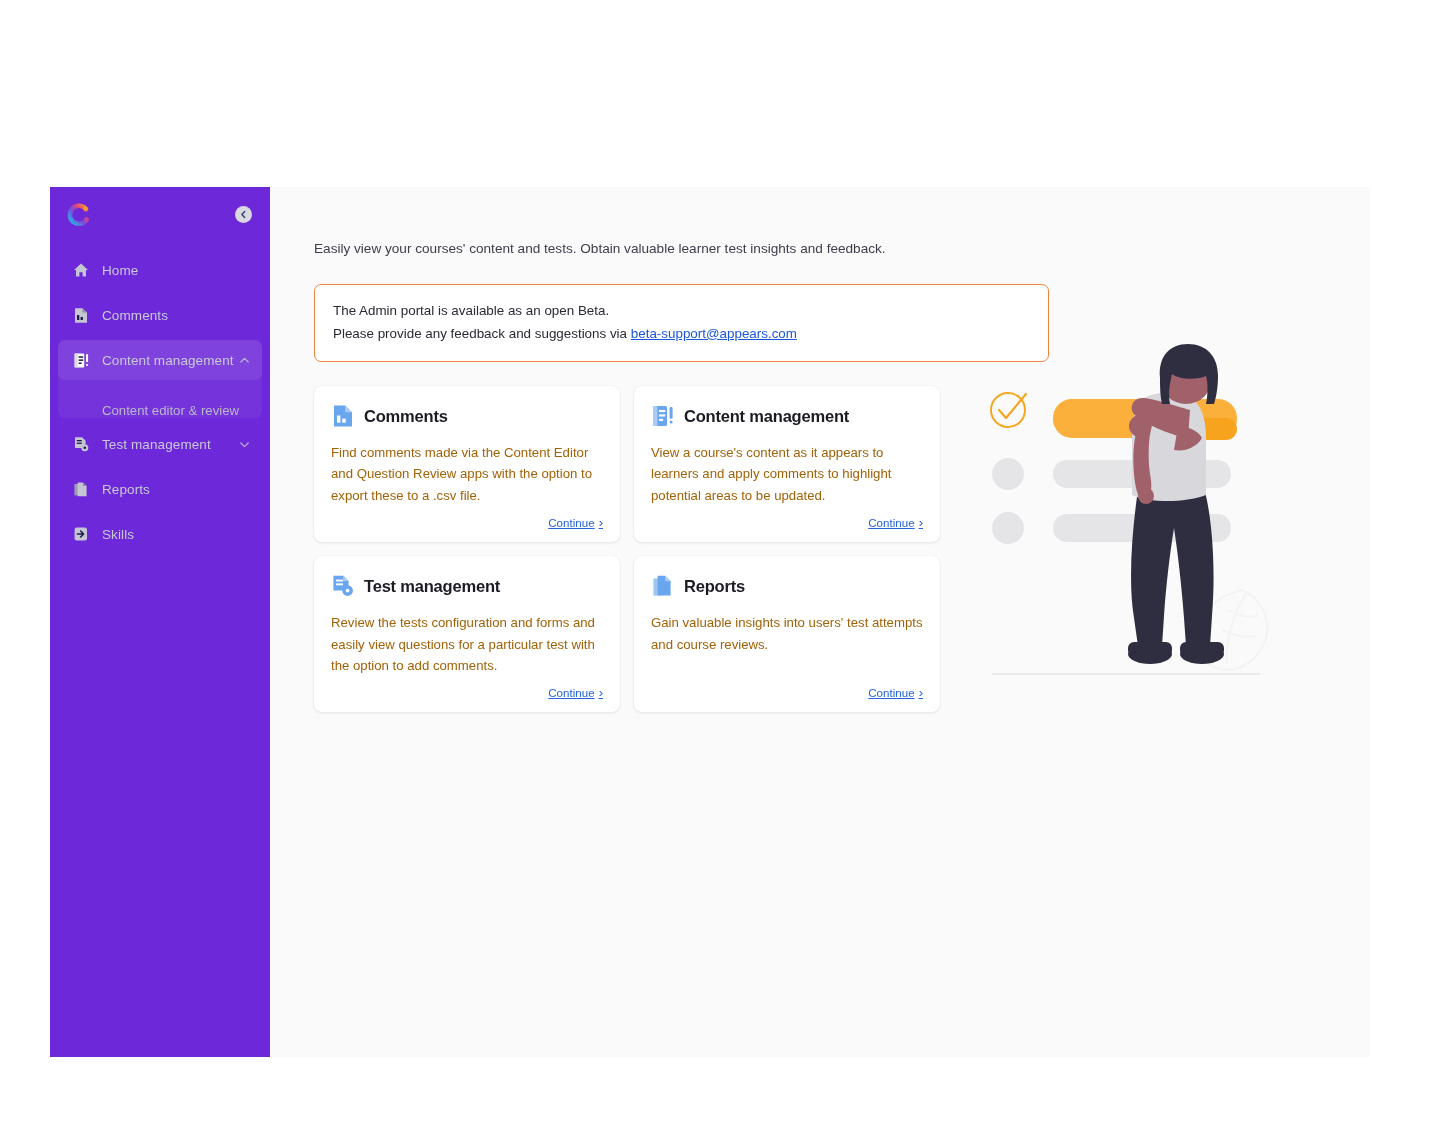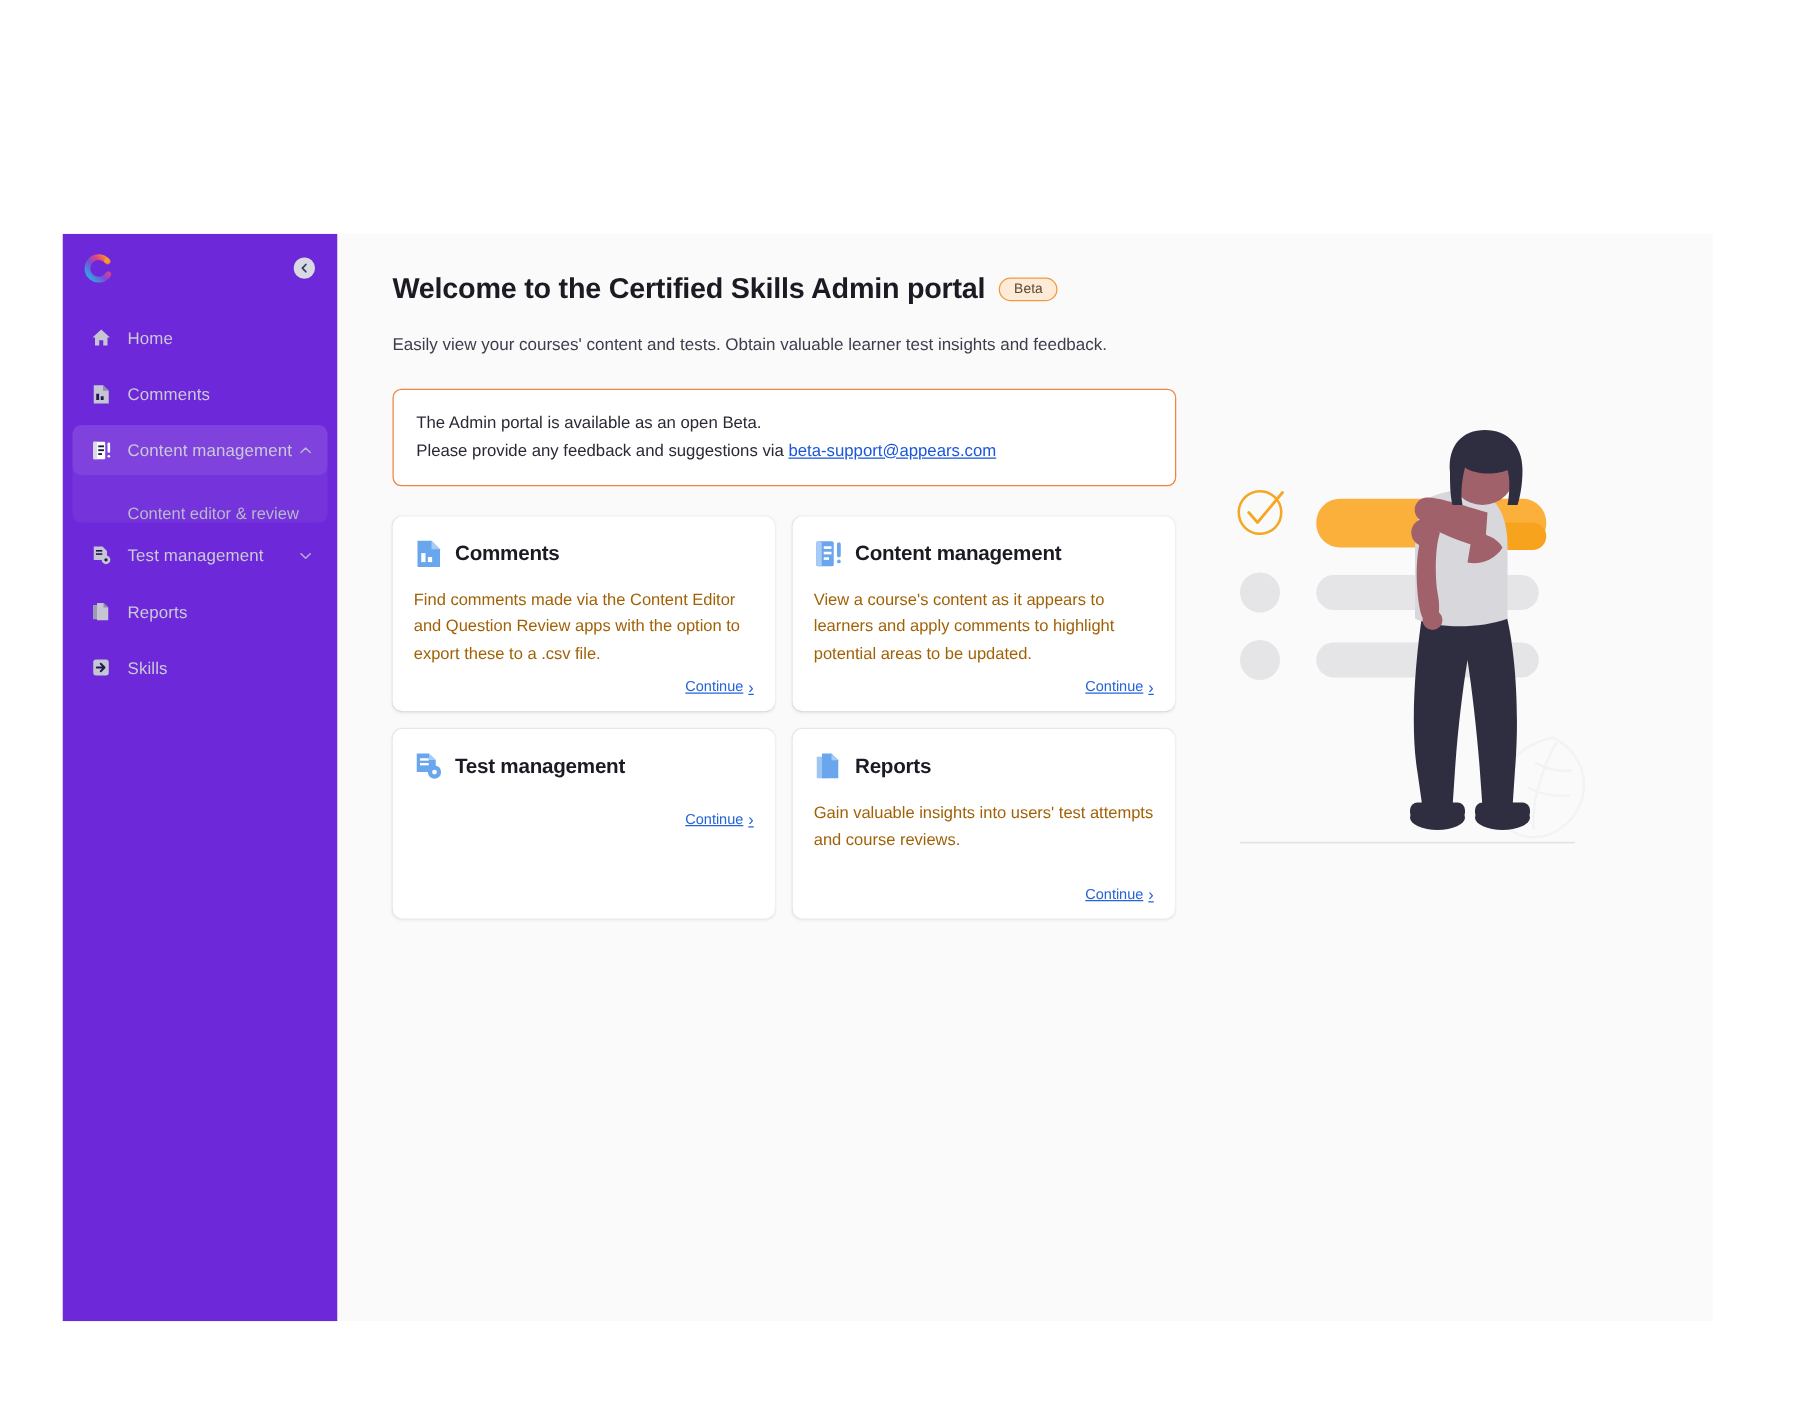--- a/index.html
+++ b/index.html
@@ -136,21 +136,21 @@
     color: #3d3d4c;
     max-width: 580px;
   }
 
   .notice {
     margin-top: 24px;
     border: 1.4px solid #f0853e;
     border-radius: 7px;
     background: #ffffff;
     padding: 15px 18px 16px 18px;
-    width: 627px;
+    width: 735px;
   }
   .notice-line {
     font-size: 13.4px;
     line-height: 1.68;
     color: #2a2a36;
   }
   .notice-link {
     color: #1a56db;
     text-decoration: underline;
   }
@@ -328,24 +328,20 @@
         <span class="nav-label">Skills</span>
       </div>
 
     </div>
   </div>
 
   <div id="main">
     <div class="content-wrap">
       <div class="content-left">
 
-        <h1 class="page-title">
-          <span>Welcome to the Certified Skills Admin portal</span>
-          <span class="beta-badge">Beta</span>
-        </h1>
 
         <p class="page-subtitle">Easily view your courses' content and tests. Obtain valuable learner test insights and feedback.</p>
 
         <div class="notice">
           <div class="notice-line">The Admin portal is available as an open Beta.</div>
           <div class="notice-line">
             <span>Please provide any feedback and suggestions via </span><a class="notice-link" href="#">beta-support@appears.com</a>
           </div>
         </div>
 
@@ -399,20 +395,21 @@
                   <path d="M2.4 1.8 h9.8 L17.6 7 V16.6 H2.4 Z" fill="#6aa6ee"></path>
                   <path d="M12.2 1.8 L17.6 7 h-5.4 Z" fill="#a9ccf6"></path>
                   <rect x="5" y="5.6" width="7" height="1.9" fill="#ffffff"></rect>
                   <rect x="5" y="9.4" width="7" height="1.9" fill="#ffffff"></rect>
                   <circle cx="16.6" cy="16.6" r="5.3" fill="#6aa6ee"></circle>
                   <circle cx="16.6" cy="16.6" r="1.9" fill="#fbfbfd"></circle>
                 </svg>
               </span>
               <span class="card-title">Test management</span>
             </div>
+            <div class="card-body">Review the tests configuration and forms and easily view questions for a particular test with the option to add comments.</div>
             <a class="card-cta" href="#">
               <span>Continue</span>
               <span class="chev">›</span>
             </a>
           </div>
 
           <div class="card">
             <div class="card-head">
               <span class="card-icon">
                 <svg width="22" height="24" viewBox="0 0 22 24">

